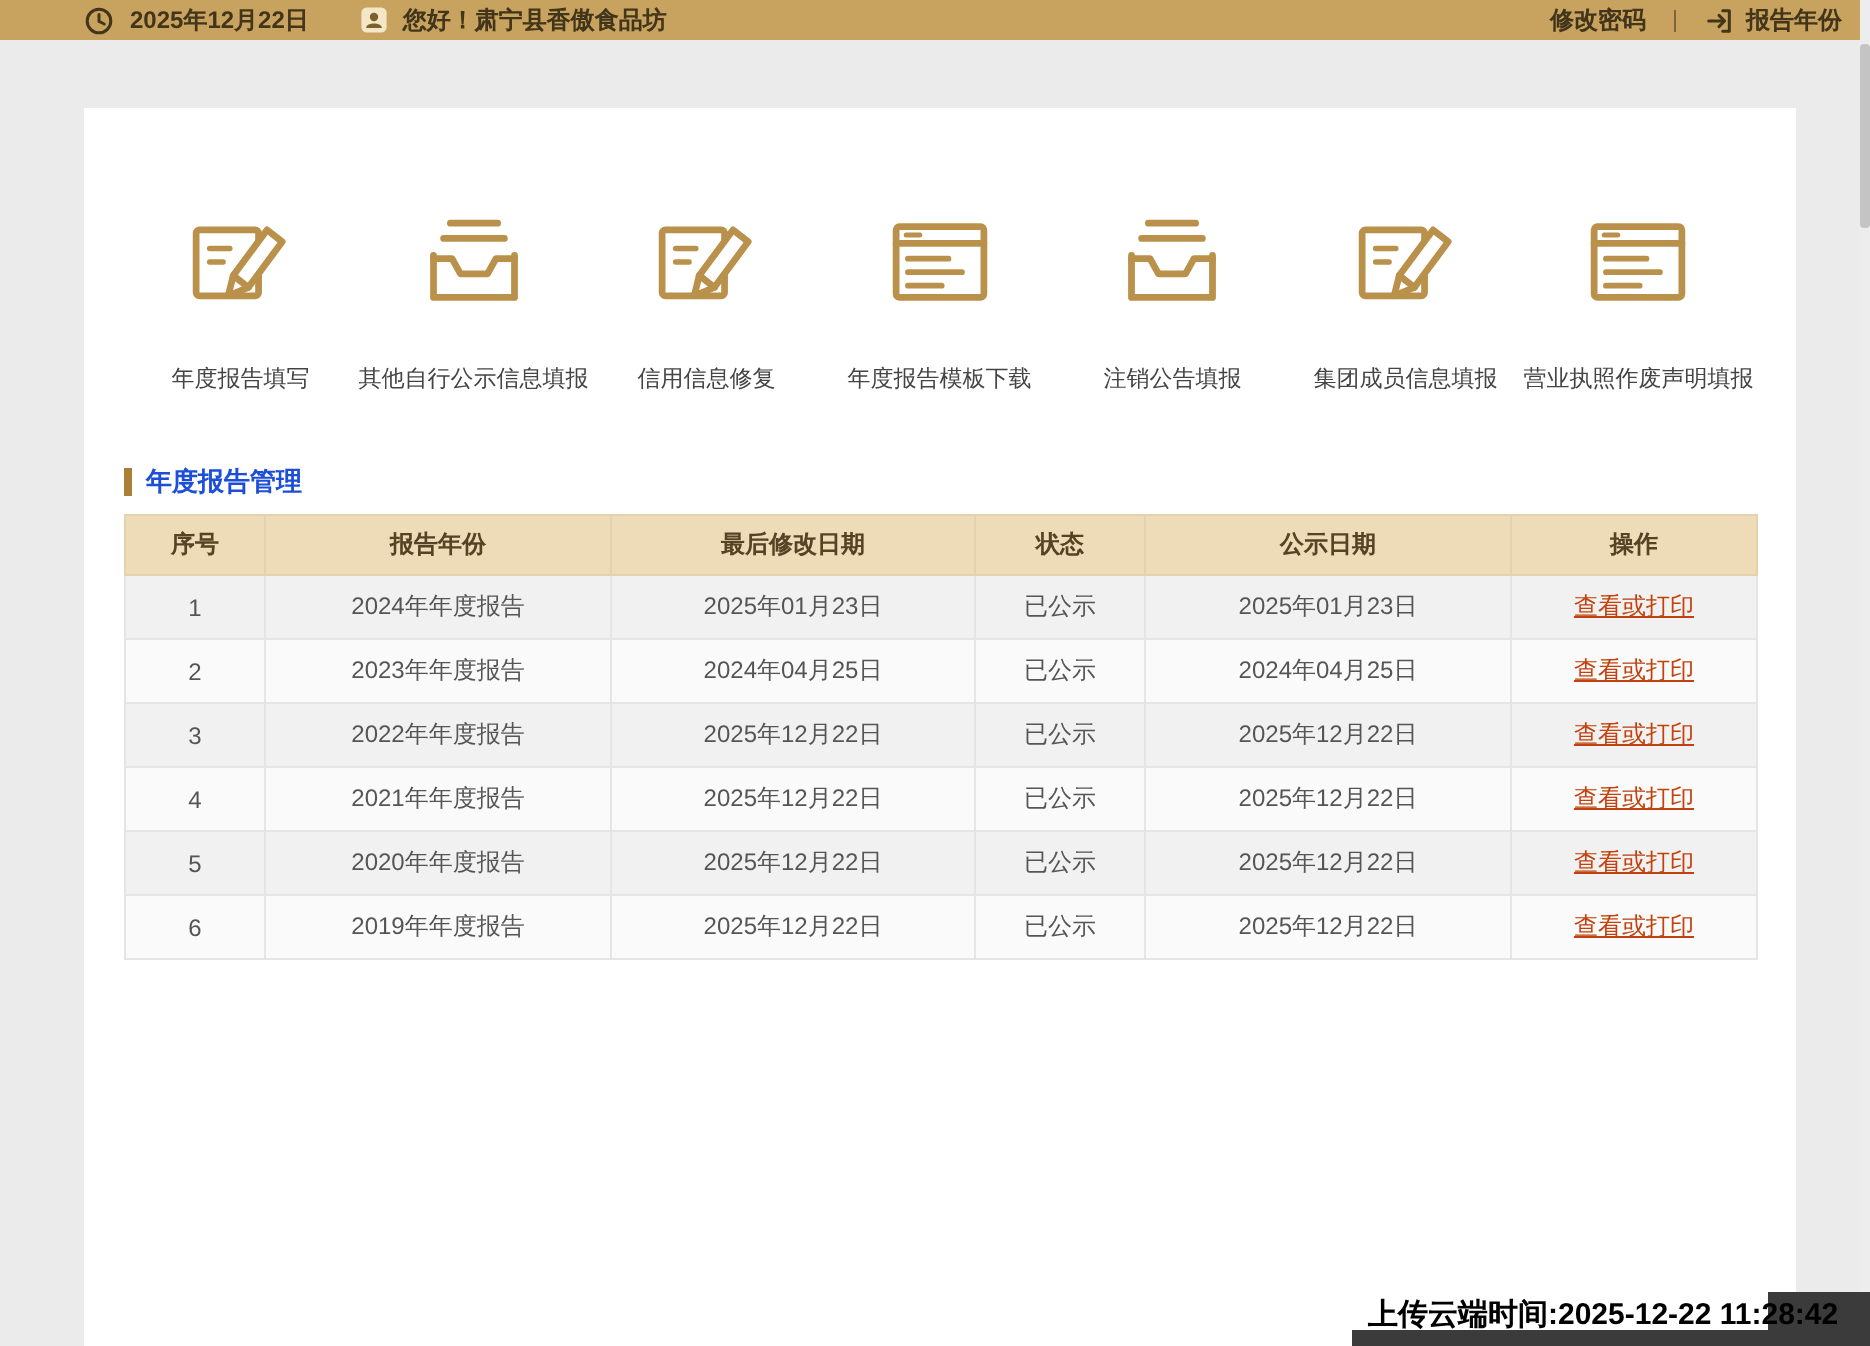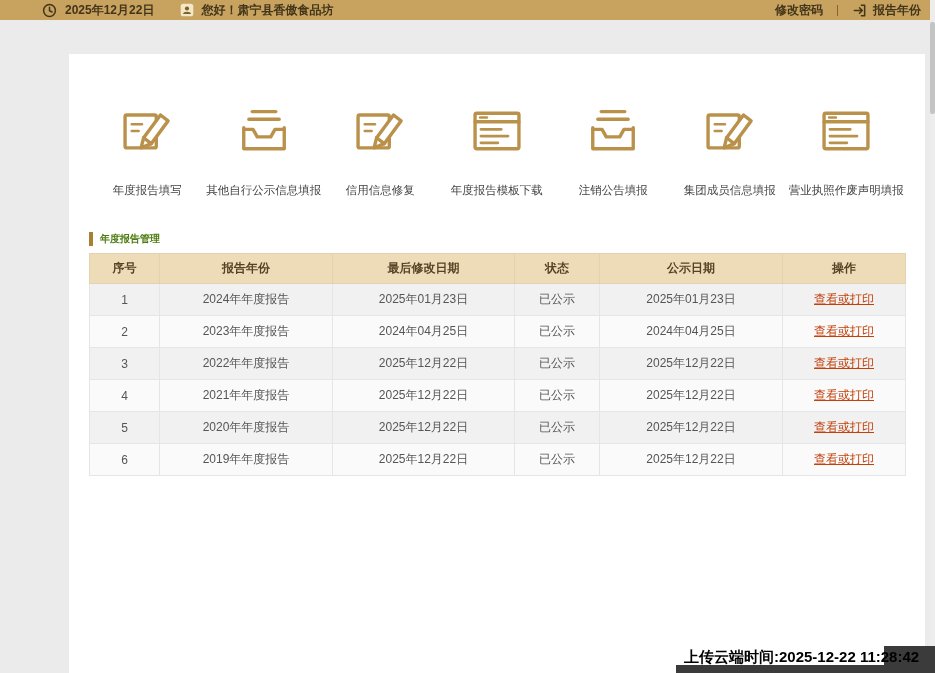--- a/index.html
+++ b/index.html
@@ -31,21 +31,20 @@
   .tb-link { color:#43351a; text-decoration:none; cursor:pointer; }
   .tb-div { width:1px; height:11px; background:rgba(67,53,26,.55); margin:0 14px; }
   .tb-right .tb-icon { margin-right:6px; }
 
   
   .card {
     position:absolute;
     left:42px; top:54px;
     width:856px; bottom:0;
     background:#ffffff;
-    margin-left:27px;
   }
 
   .grid { display:flex; align-items:flex-start; padding-left:20px; padding-right:20px; }
   .grid-r1 { padding-top:50px; }
   .grid-r2 { padding-top:64px; }
   .grid-item {
     width:116.5px;
     display:flex;
     flex-direction:column;
     align-items:center;
@@ -55,21 +54,21 @@
   .glabel {
     margin-top:24px;
     font-size:11.5px;
     line-height:17px;
     color:#444444;
     text-align:center;
   }
 
   .section { display:flex; align-items:center; margin:33px 20px 0; }
   .sec-bar { width:4px; height:14px; background:#a97f35; margin-right:7px; }
-  .sec-title { font-size:10px; font-weight:bold; color:#4d7c0f; }
+  .sec-title { font-size:13px; font-weight:bold; color:#1d4ed8; }
 
   
   .rpt {
     margin:7px 20px 0;
     border-collapse:collapse;
     table-layout:fixed;
     width:816px;
   }
   .rpt th {
     background:#eedcb8;

